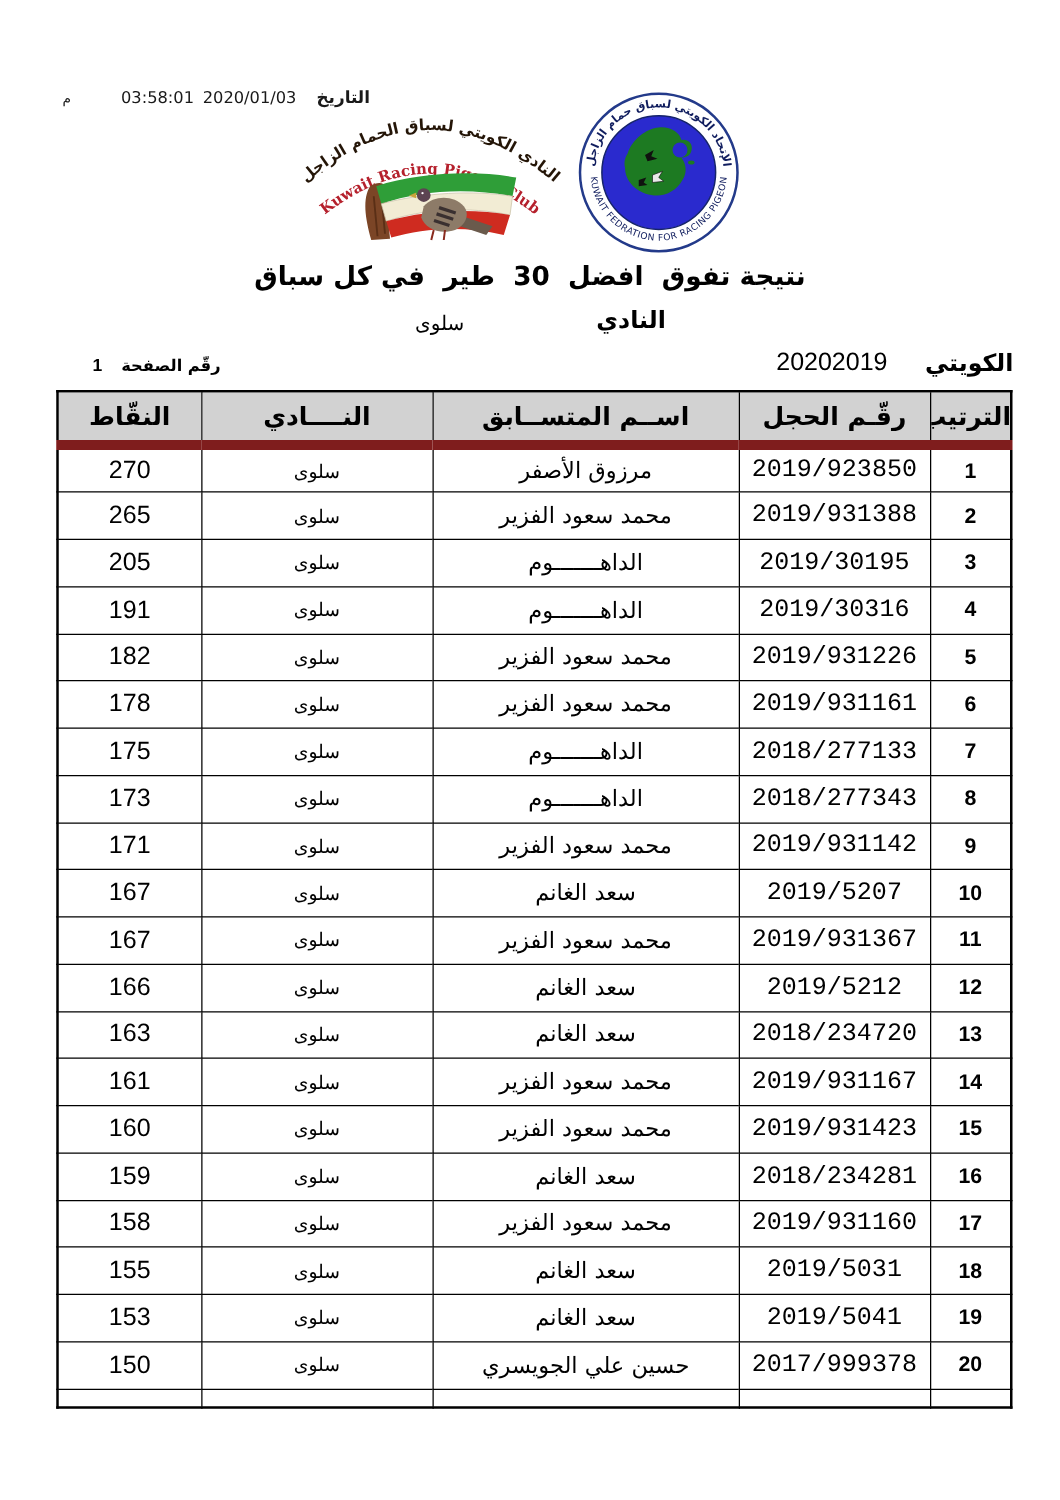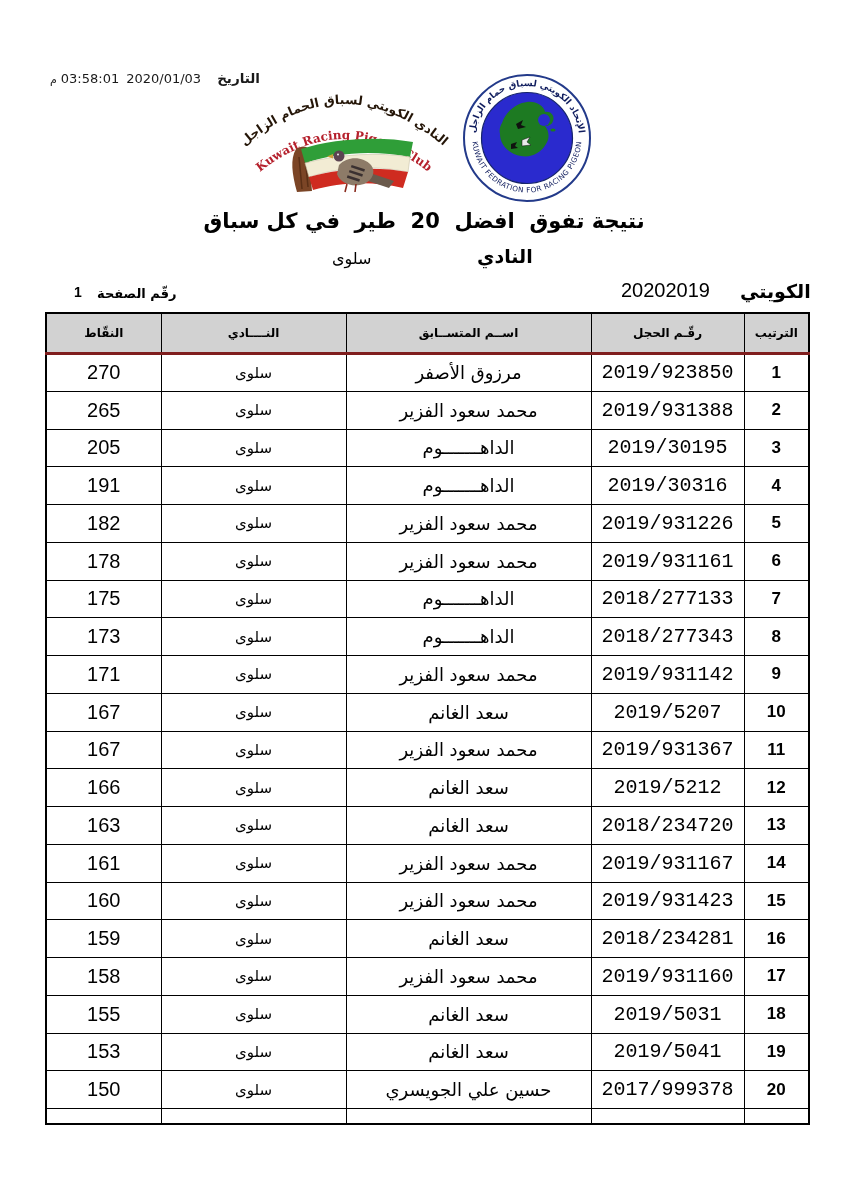--- a/index.html
+++ b/index.html
@@ -14,21 +14,21 @@
   .abs{position:absolute;}
 
   
   .date-line{
     left:50px;top:38px;
     display:flex;align-items:baseline;
     direction:ltr;
     font-size:13px;color:#1a1a1a;
   }
   .date-line .meridiem{font-size:11px;margin-right:4px;}
-  .date-line .time{margin-right:7px;}
+  .date-line .time{margin-right:7px;margin-left:36px;}
   .date-line .date{margin-right:16px;}
   .date-line .label{font-weight:bold;font-size:13.5px;margin-top:32px;}
 
   
   .report-title{
     left:0;right:0;top:206px;
     text-align:center;
     font-size:21px;font-weight:bold;
     white-space:pre;
     line-height:30px;
@@ -55,22 +55,22 @@
   th,td{
     border:1.5px solid #000;
     text-align:center;
     vertical-align:middle;
     padding:0;
     overflow:hidden;
   }
   thead th{
     background:#d2d2d2;
     height:38px;
-    font-size:12px;font-weight:bold;
-    border-bottom:3px solid #7f1d1d;
+    font-size:20px;font-weight:bold;
+    border-bottom:8px solid #7f1d1d;
   }
   tbody tr{height:37.75px;}
   tr.empty-row{height:15px;}
   .c-rank{font-family:"Liberation Sans","DejaVu Sans",sans-serif;font-size:17px;font-weight:bold;}
   .c-ring{font-family:Liberation Mono, monospace;font-size:20px;direction:ltr;}
   .c-name{font-size:18px;}
   .c-club{font-size:15px;}
   .c-points{font-family:"Liberation Sans","DejaVu Sans",sans-serif;font-size:20px;}
 
   .logo-left{left:239px;top:77px;}
@@ -139,21 +139,21 @@
       <path d="M 57,76 l 6,-2 l -2,4 l 3,2 l -7,1 z" fill="#10120f"></path>
     </g>
     <text font-family="DejaVu Sans, sans-serif" font-size="9" font-weight="bold" fill="#101d5e" text-anchor="middle">
       <textPath href="#seal-top" startOffset="50%">الإتحاد الكويتي لسباق حمام الزاجل</textPath>
     </text>
     <text font-family="DejaVu Sans, sans-serif" font-size="7.3" letter-spacing="0.4" fill="#101d5e" text-anchor="middle">
       <textPath href="#seal-bottom" startOffset="50%">KUWAIT FEDRATION FOR RACING PIGEON</textPath>
     </text>
   </svg>
 
-  <div class="abs report-title" dir="rtl">نتيجة تفوق  افضل  20  طير  في كل سباق</div>
+  <div class="abs report-title" dir="rtl">نتيجة تفوق  افضل  30  طير  في كل سباق</div>
 
   <div class="abs club-label">النادي</div>
   <div class="abs club-value">سلوى</div>
 
   <div class="abs season-label">الكويتي</div>
   <div class="abs season-value">20202019</div>
   <div class="abs page-label">رقّم الصفحة</div>
   <div class="abs page-value">1</div>
 
   <div class="abs results-table">

